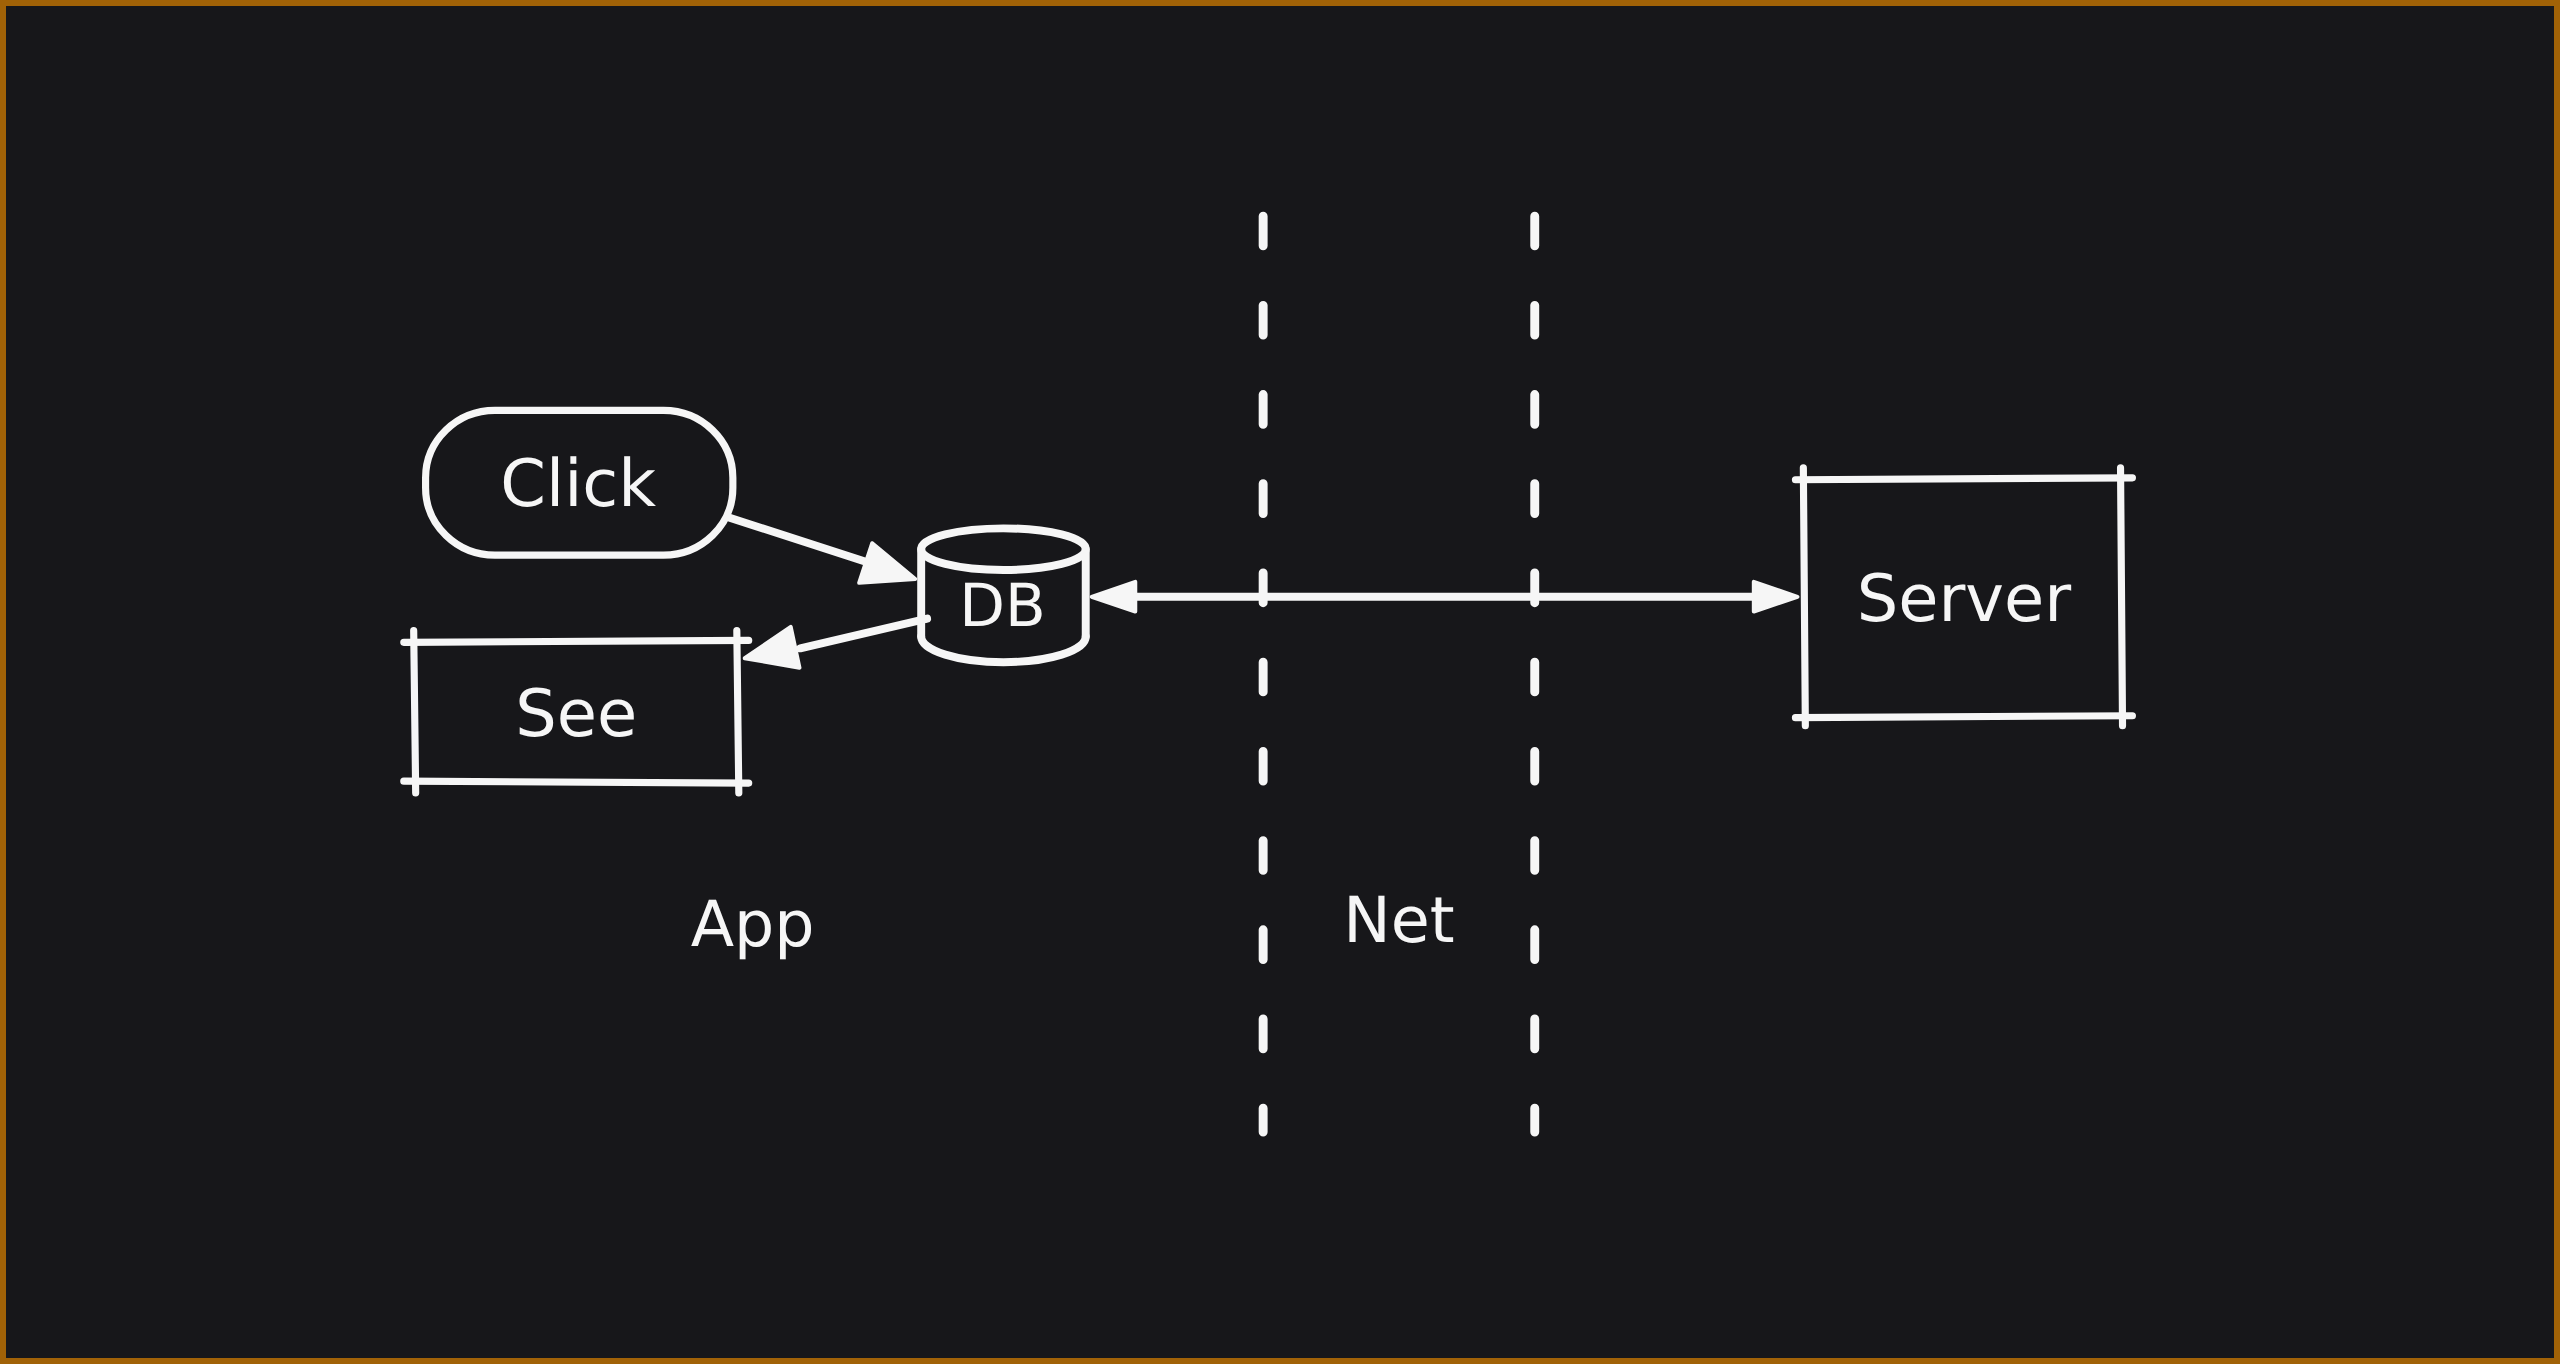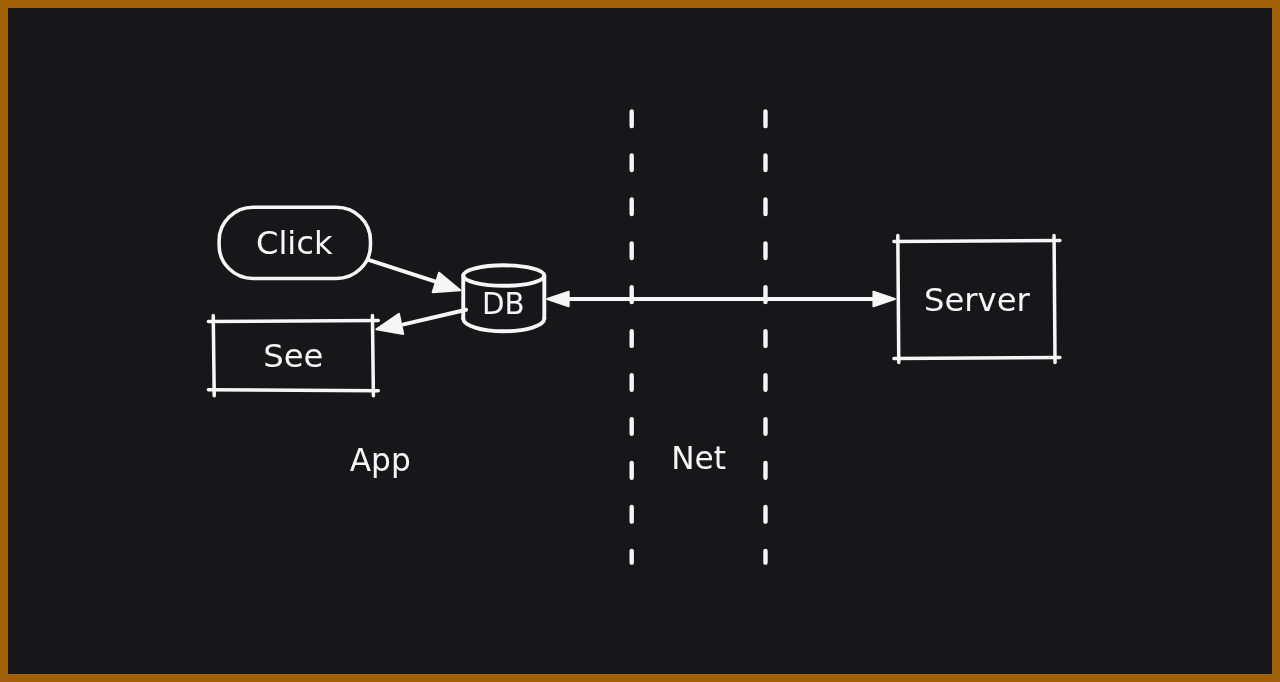--- a/index.html
+++ b/index.html
@@ -7,21 +7,21 @@
     padding: 0;
     width: 1280px;
     height: 682px;
     overflow: hidden;
     background: #0e0e10;
   }
   .frame {
     position: absolute;
     inset: 0;
     box-sizing: border-box;
-    border: 8px solid #a16207;
+    border: 3px solid #a16207;
     background: var(--bg, #17171a);
   }
   svg.canvas {
     display: block;
     width: 100%;
     height: 100%;
     color: var(--stroke, #f6f6f6);
   }
   svg.canvas text {
     font-family: "DejaVu Sans", sans-serif;

